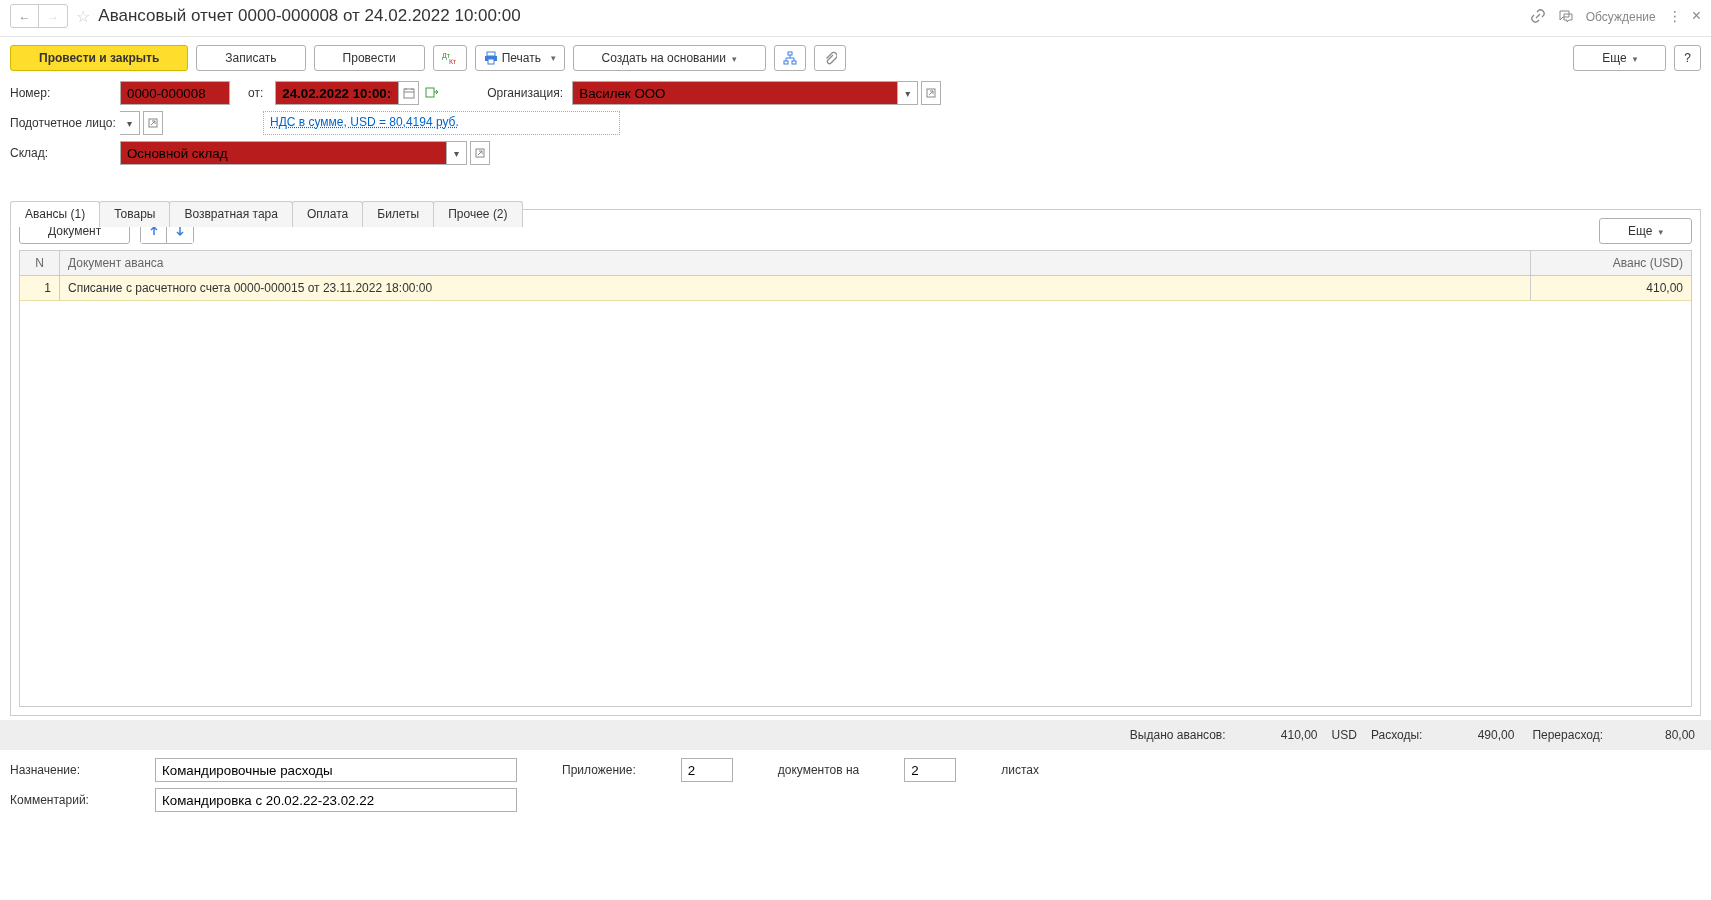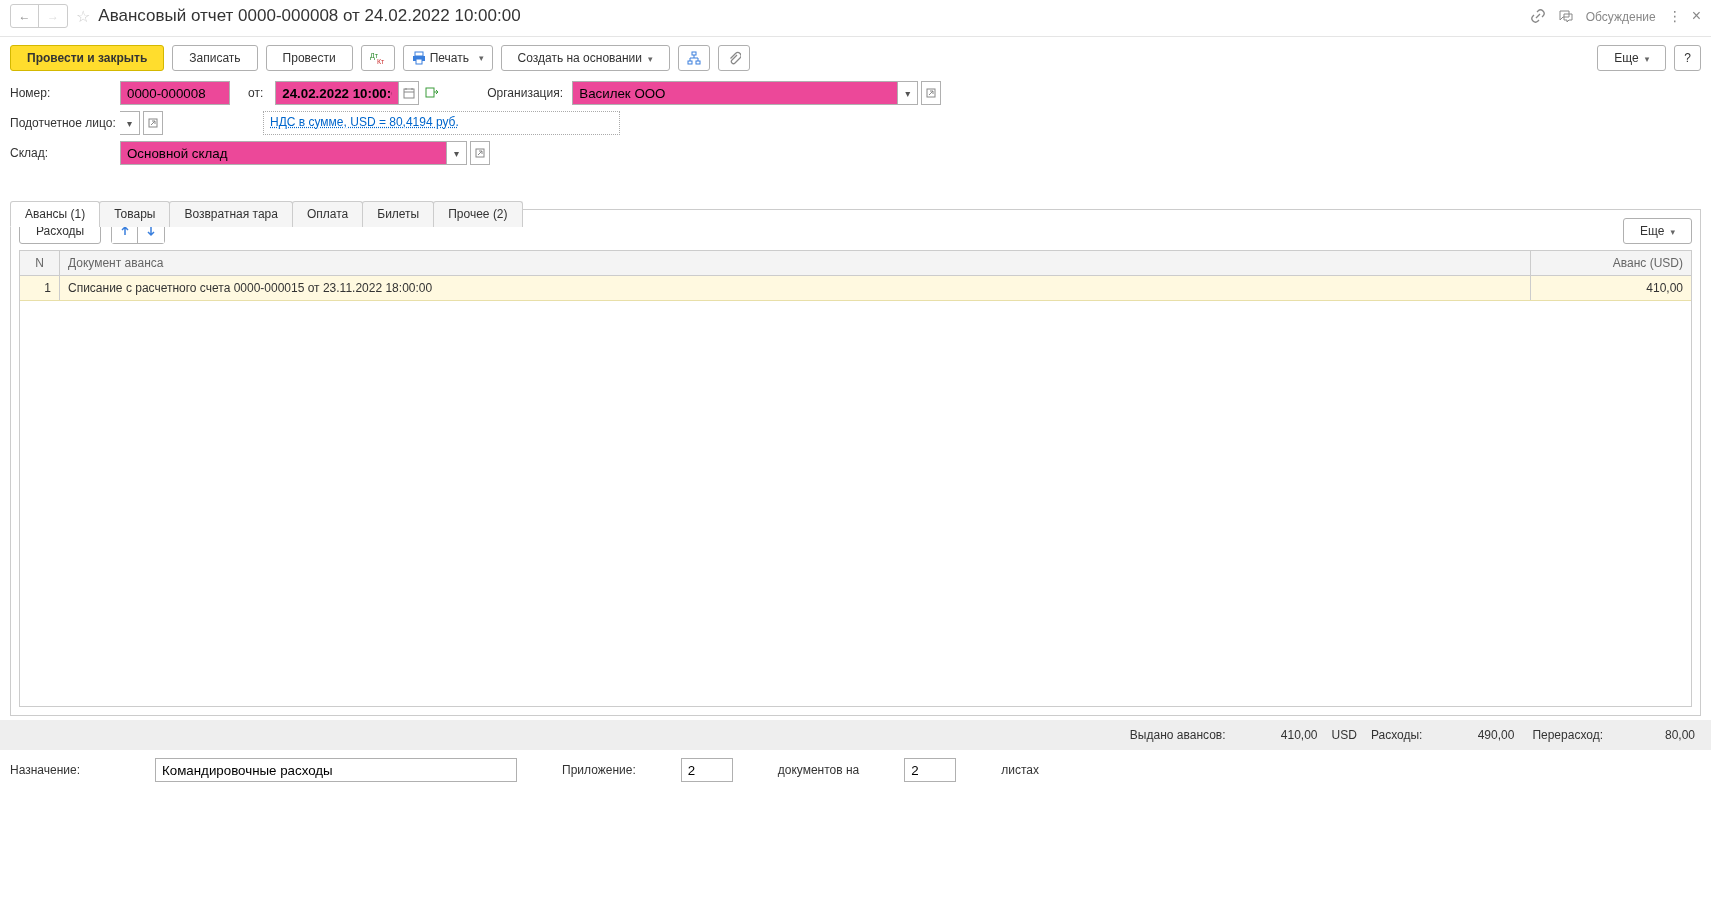--- a/index.html
+++ b/index.html
@@ -9,31 +9,31 @@
 .nav-btns { display: flex; border: 1px solid #ccc; border-radius: 3px; margin-right: 8px;}
 .nav-btn { width: 28px; height: 22px; display:flex; align-items:center; justify-content:center; border-right:1px solid #ccc; cursor:pointer; color:#888;}
 .nav-btn:last-child{border-right:none;}
 .star-icon { color:#ccc; font-size:16px; margin-right:8px; cursor:pointer;}
 .title { font-size:17px; color:#333; font-weight:normal; flex:1;}
 .top-right { display:flex; align-items:center; gap:12px; color:#888;}
 .top-right-item{display:flex;align-items:flex-end;gap:12px;cursor:pointer;}
 .icon-btn-plain{cursor:pointer;font-size:14px;}
 
 .toolbar { display:flex; align-items:center; padding:8px 10px; gap:8px; border-bottom:0px solid #eee;}
-.btn { border:1px solid #b0b0b0; background:#fff; padding:5px 16px; border-radius:3px; cursor:pointer; font-size:12px; color:#333;}
+.btn { border:1px solid #b0b0b0; background:#fff; padding:5px 28px; border-radius:3px; cursor:pointer; font-size:12px; color:#333;}
 .btn-primary { background:#ffdd2d; border-color:#d4b800; font-weight:bold;}
 .btn-icon { padding:5px 8px; display:flex;align-items:center;gap:4px;justify-content:space-between;}
 .btn-dropdown::after{content:"▾"; margin-left:6px; font-size:9px; color:#666;}
 .spacer{flex:1;}
 
 .form-area{padding:2px 10px 8px 10px;}
 .form-row{display:flex;align-items:center;margin-bottom:6px;}
 .form-label{width:110px;color:#333;}
 .form-label2{width:85px;}
-.text-input{border:1px solid #b0b0b0;padding:3px 6px;height:24px;background:#ec4899;}
+.text-input{border:1px solid #b0b0b0;padding:3px 6px;height:24px;background:#b91c1c;}
 .text-input.w-number{width:110px;}
 .text-input.w-date{width:124px;font-weight:bold;}
 .text-input.w-person{width:327px;}
 .text-input.w-org{width:326px;}
 .input-btn{border:1px solid #b0b0b0;border-left:none;width:20px;height:24px;display:flex;align-items:center;justify-content:center;cursor:pointer;background:#fff;font-size:10px;color:#555;}
 .input-btn.detached{border-left:1px solid #b0b0b0; margin-left:3px;}
 .from-label{margin:0 12px 0 18px;}
 .cal-icon{border:1px solid #b0b0b0;border-left:none;width:20px;height:24px;display:flex;align-items:center;justify-content:center;cursor:pointer;background:#fff;}
 .ext-icon{margin-left:6px;cursor:pointer;color:#3a7c3a;}
 .vat-link{color:#0066cc;text-decoration:underline dotted;border-bottom:1px dotted #0066cc;cursor:pointer;padding:3px 6px;display:inline-block;border:1px dotted #aaa;width:357px;height:24px;}
@@ -204,21 +204,21 @@
   <div class="tab active">Авансы (1)</div>
   <div class="tab">Товары</div>
   <div class="tab">Возвратная тара</div>
   <div class="tab">Оплата</div>
   <div class="tab">Билеты</div>
   <div class="tab">Прочее (2)</div>
 </div>
 
 <div class="tab-body">
   <div class="subtoolbar">
-    <button class="btn">Расходы</button>
+    <button class="btn">Документ</button>
     <div class="arrow-btns">
       <div class="arrow-btn">
         <svg width="12" height="12" viewBox="0 0 12 12">
             <path d="M6 2v8M3 5l3-3 3 3" stroke="#3a7fdd" stroke-width="1.5" fill="none"></path>
           </svg>
       </div>
       <div class="arrow-btn">
         <svg width="12" height="12" viewBox="0 0 12 12">
             <path d="M6 2v8M3 7l3 3 3-3" stroke="#3a7fdd" stroke-width="1.5" fill="none"></path>
           </svg>
@@ -264,13 +264,17 @@
 <div class="footer">
   <div class="footer-row">
     <div class="footer-label">Назначение:</div>
     <input class="footer-input" value="Командировочные расходы" style="">
     <div class="footer-mid-label">Приложение:</div>
     <input class="footer-small-input" value="2" style="">
     <div class="footer-mid-text">документов на</div>
     <input class="footer-small-input" value="2" style="">
     <div class="footer-mid-text">листах</div>
   </div>
+  <div class="footer-row">
+    <div class="footer-label">Комментарий:</div>
+    <input class="footer-input" value="Командировка с 20.02.22-23.02.22" style="">
+  </div>
 </div>
 
 </body></html>

